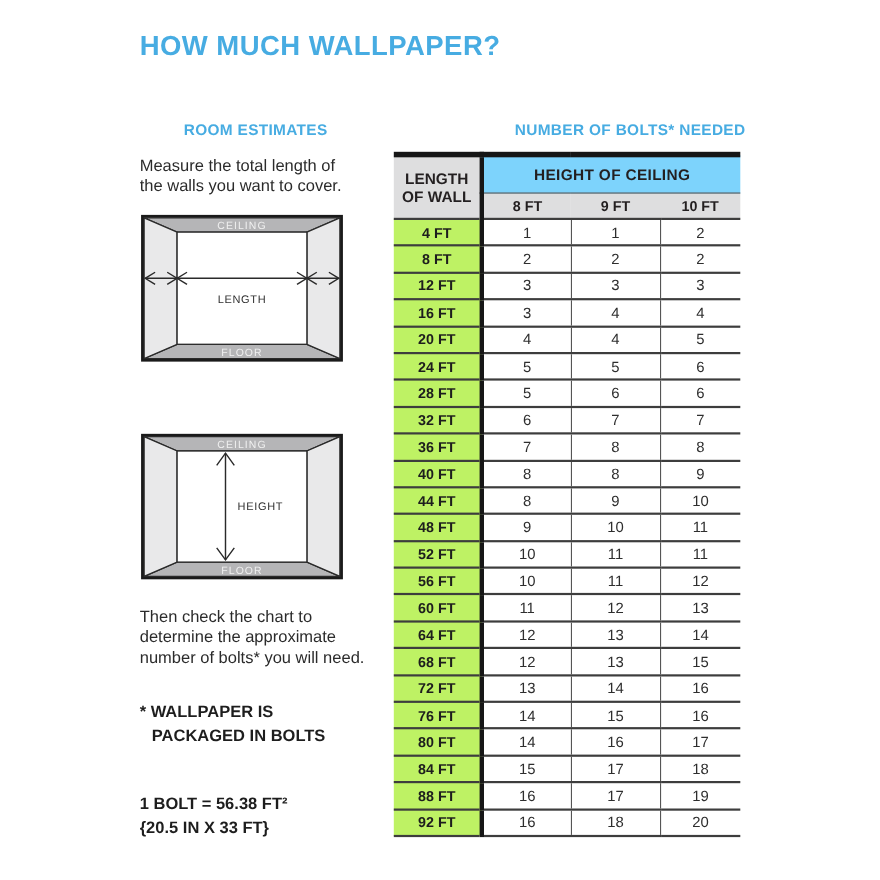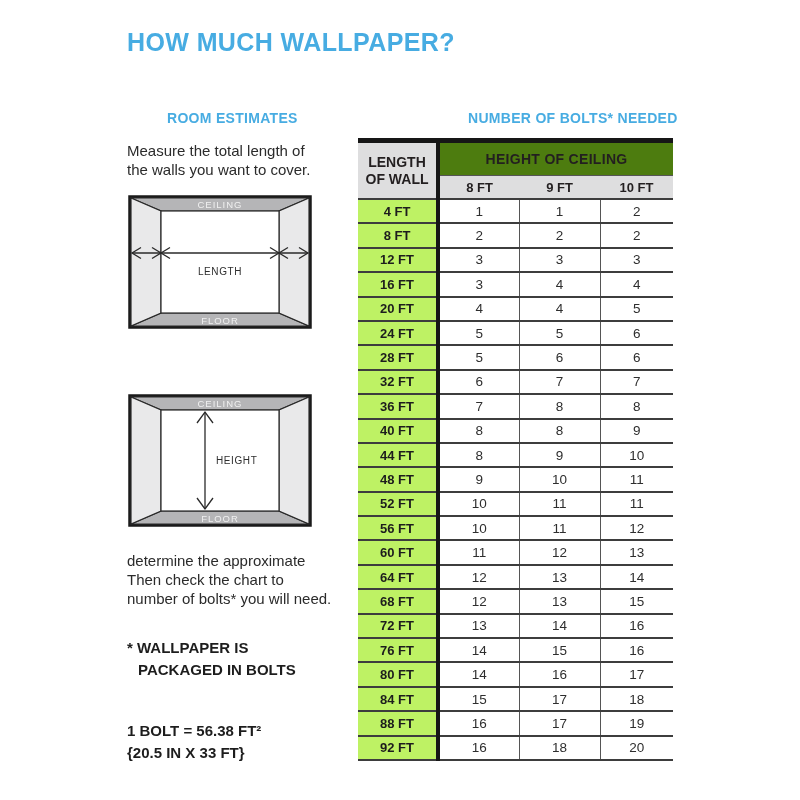--- a/index.html
+++ b/index.html
@@ -23,21 +23,21 @@
     position:absolute;left:358px;top:138px;width:315px;
     border-collapse:collapse;table-layout:fixed;
     border-top:5px solid #161616;
   }
   .bolts-table th,.bolts-table td{padding:0;text-align:center;vertical-align:middle;}
   .wall-hdr{
     background:#DEDEDF;border-right:4px solid #161616;border-bottom:2px solid #3d3d3d;
     font-size:14px;font-weight:bold;line-height:17px;
   }
   .group-hdr{
-    background:#4d7c0f;border-bottom:1.5px solid #555;height:32px;
+    background:#7dd3fc;border-bottom:1.5px solid #555;height:32px;
     font-size:14px;font-weight:bold;letter-spacing:.3px;
   }
   .sub-hdr-row th{
     background:#DEDEDF;border-bottom:2px solid #3d3d3d;height:22px;
     font-size:13px;font-weight:bold;
   }
   .bolts-table tbody td{height:22.4px;border-bottom:2px solid #3d3d3d;font-size:13.5px;color:#2e2e2e;}
   .bolts-table tbody td.wall-cell{
     background:#bef264;font-weight:bold;font-size:13px;color:#1d1d1d;
     border-right:4px solid #161616;
@@ -98,22 +98,22 @@
 
     <g stroke="#2a2a2a" stroke-width="1.3" fill="none">
       <line x1="77" y1="18" x2="77" y2="115"></line>
       <polyline points="69,29 77,18 85,29"></polyline>
       <polyline points="69,104 77,115 85,104"></polyline>
     </g>
     <text x="88" y="70" text-anchor="start" class="dim-label">HEIGHT</text>
   </svg>
 
   <div class="abs para" style="left:127px;top:551px;">
+    <div>Then check the chart to</div>
     <div>determine the approximate</div>
-    <div>Then check the chart to</div>
     <div>number of bolts* you will need.</div>
   </div>
 
   <div class="abs bold-note" style="left:127px;top:637px;">
     <div>* WALLPAPER IS</div>
     <div class="indent">PACKAGED IN BOLTS</div>
   </div>
 
   <div class="abs bold-note" style="left:127px;top:720px;">
     <div>1 BOLT = 56.38 FT²</div>

